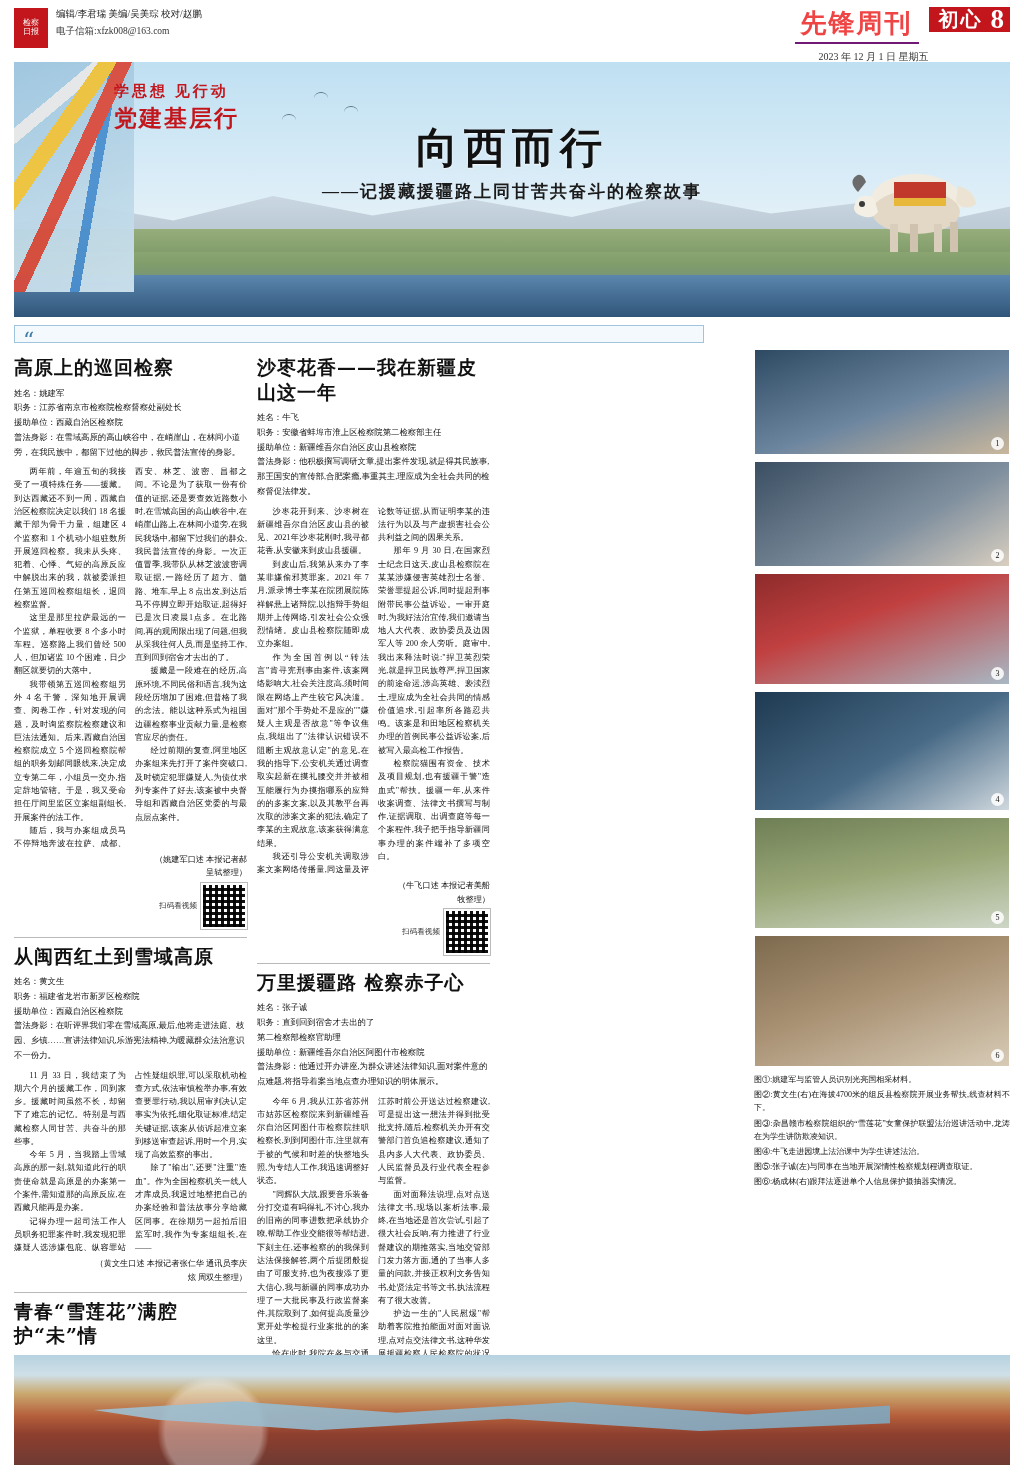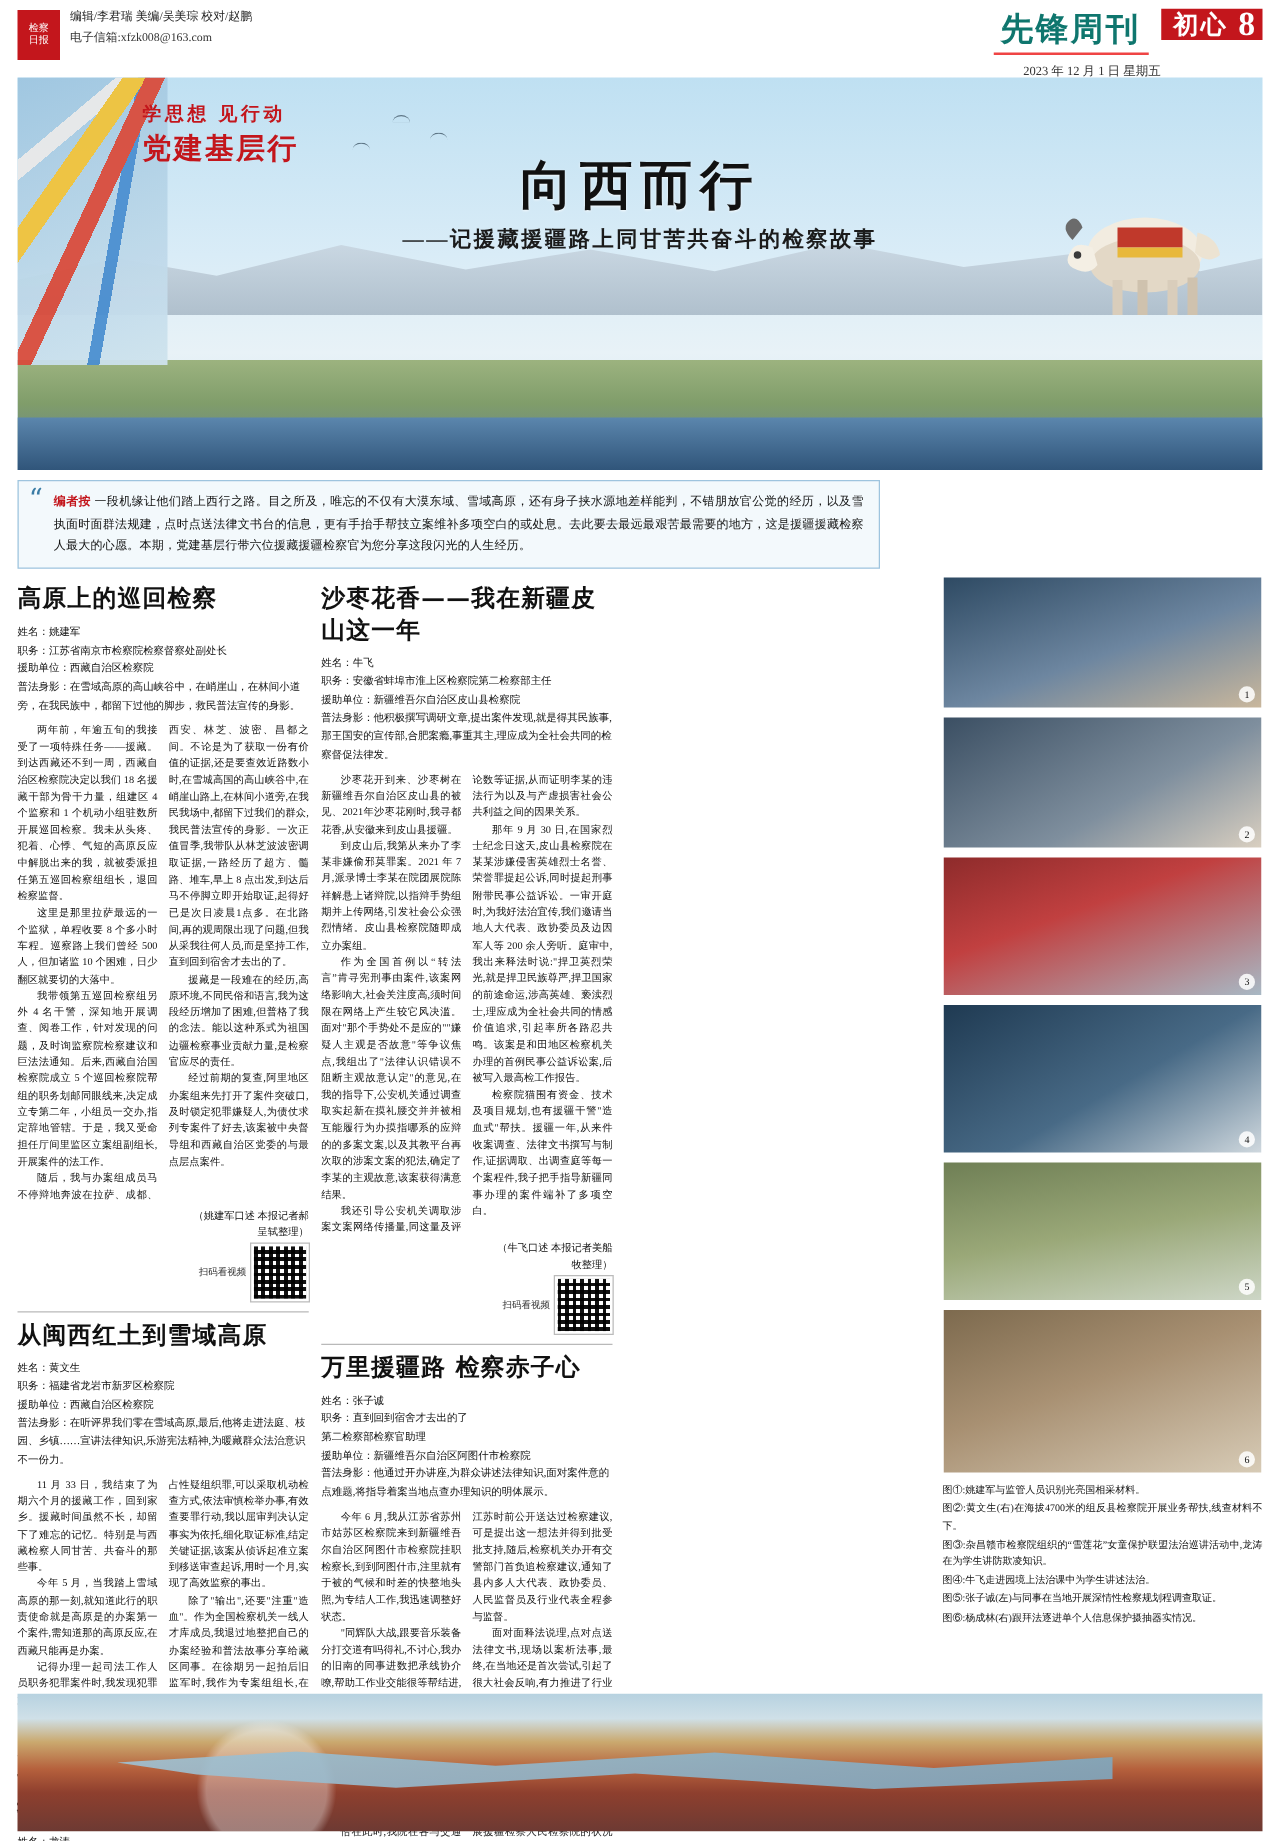--- a/index.html
+++ b/index.html
@@ -19,36 +19,36 @@
   .logo {
     width:34px; height:40px; background:#c3161c; color:#fff;
     display:flex; flex-direction:column; align-items:center; justify-content:center;
     font-size:8px; line-height:1.1; letter-spacing:0; margin-right:8px; margin-top:2px;
   }
   .logo span { display:block; }
   .credits { font-size:9.5px; line-height:1.8; color:#222; }
   .credits .row2 { color:#333; }
   .masthead-right { margin-left:auto; display:flex; align-items:flex-start; }
   .brand {
-    font-size:26px; font-weight:bold; letter-spacing:2px; color:#0f766e;
-    border-bottom:2px solid #ef4444; padding:0 6px 1px 6px; margin-right:10px;
+    font-size:26px; font-weight:bold; letter-spacing:2px; color:#ef4444;
+    border-bottom:2px solid #701a75; padding:0 6px 1px 6px; margin-right:10px;
     font-family:"DejaVu Serif", serif;
   }
   .date-line { font-size:10px; color:#333; margin-top:6px; text-align:right; }
   .brand-col { display:flex; flex-direction:column; align-items:flex-end; }
   .redbox {
     background:#c3161c; color:#fff; display:flex; align-items:center;
     padding:3px 6px 3px 10px; height:25px; margin-top:1px;
   }
   .redbox .cn { font-size:20px; font-weight:bold; letter-spacing:2px; }
   .redbox .num { font-size:27px; font-weight:bold; margin-left:8px; line-height:1; }
 
   
   .hero {
-    position:relative; margin:0 14px; height:314px; overflow:hidden;
+    position:relative; margin:0 14px; height:255px; overflow:hidden;
     background:linear-gradient(#bfe0f2 0%, #d9ecf7 45%, #e8f2f7 70%, #cfe3ee 100%);
     border-bottom:none;
   }
   .hero .mtn {
     position:absolute; left:0; right:0; top:120px; height:70px;
     background:linear-gradient(#cdd8e2,#9fb0bf);
     clip-path:polygon(0 60%, 8% 35%, 16% 55%, 26% 20%, 36% 48%, 46% 25%, 56% 50%, 66% 18%, 76% 45%, 86% 28%, 95% 50%, 100% 35%, 100% 100%, 0 100%);
     opacity:.75;
   }
   .hero .grass {
@@ -205,24 +205,20 @@
       <rect x="96" y="84" width="8" height="28" fill="#d9cdbb"></rect>
       <rect x="112" y="82" width="8" height="30" fill="#cfc2ae"></rect>
       <rect x="56" y="42" width="52" height="16" fill="#c0392b"></rect>
       <rect x="56" y="58" width="52" height="8" fill="#e8b83a"></rect>
       <path d="M120 46 q16 4 18 18 q-10 8 -20 -2z" fill="#ece3d2"></path>
     </svg>
   </div>
 
   <div class="editnote">
     <div class="quote">“</div>
-    <p>
-      <span class="label">编者按</span>
-      <span>一段机缘让他们踏上西行之路。目之所及，唯忘的不仅有大漠东域、雪域高原，还有身子挟水源地差样能判，不错朋放官公觉的经历，以及雪执面时面群法规建，点时点送法律文书台的信息，更有手抬手帮技立案维补多项空白的或处息。去此要去最远最艰苦最需要的地方，这是援疆援藏检察人最大的心愿。本期，党建基层行带六位援藏援疆检察官为您分享这段闪光的人生经历。</span>
-    </p>
   </div>
 
   <div class="body-wrap">
 
     <div class="cols">
 
       <div class="col">
 
         <div>
           <div class="headline">高原上的巡回检察</div>

